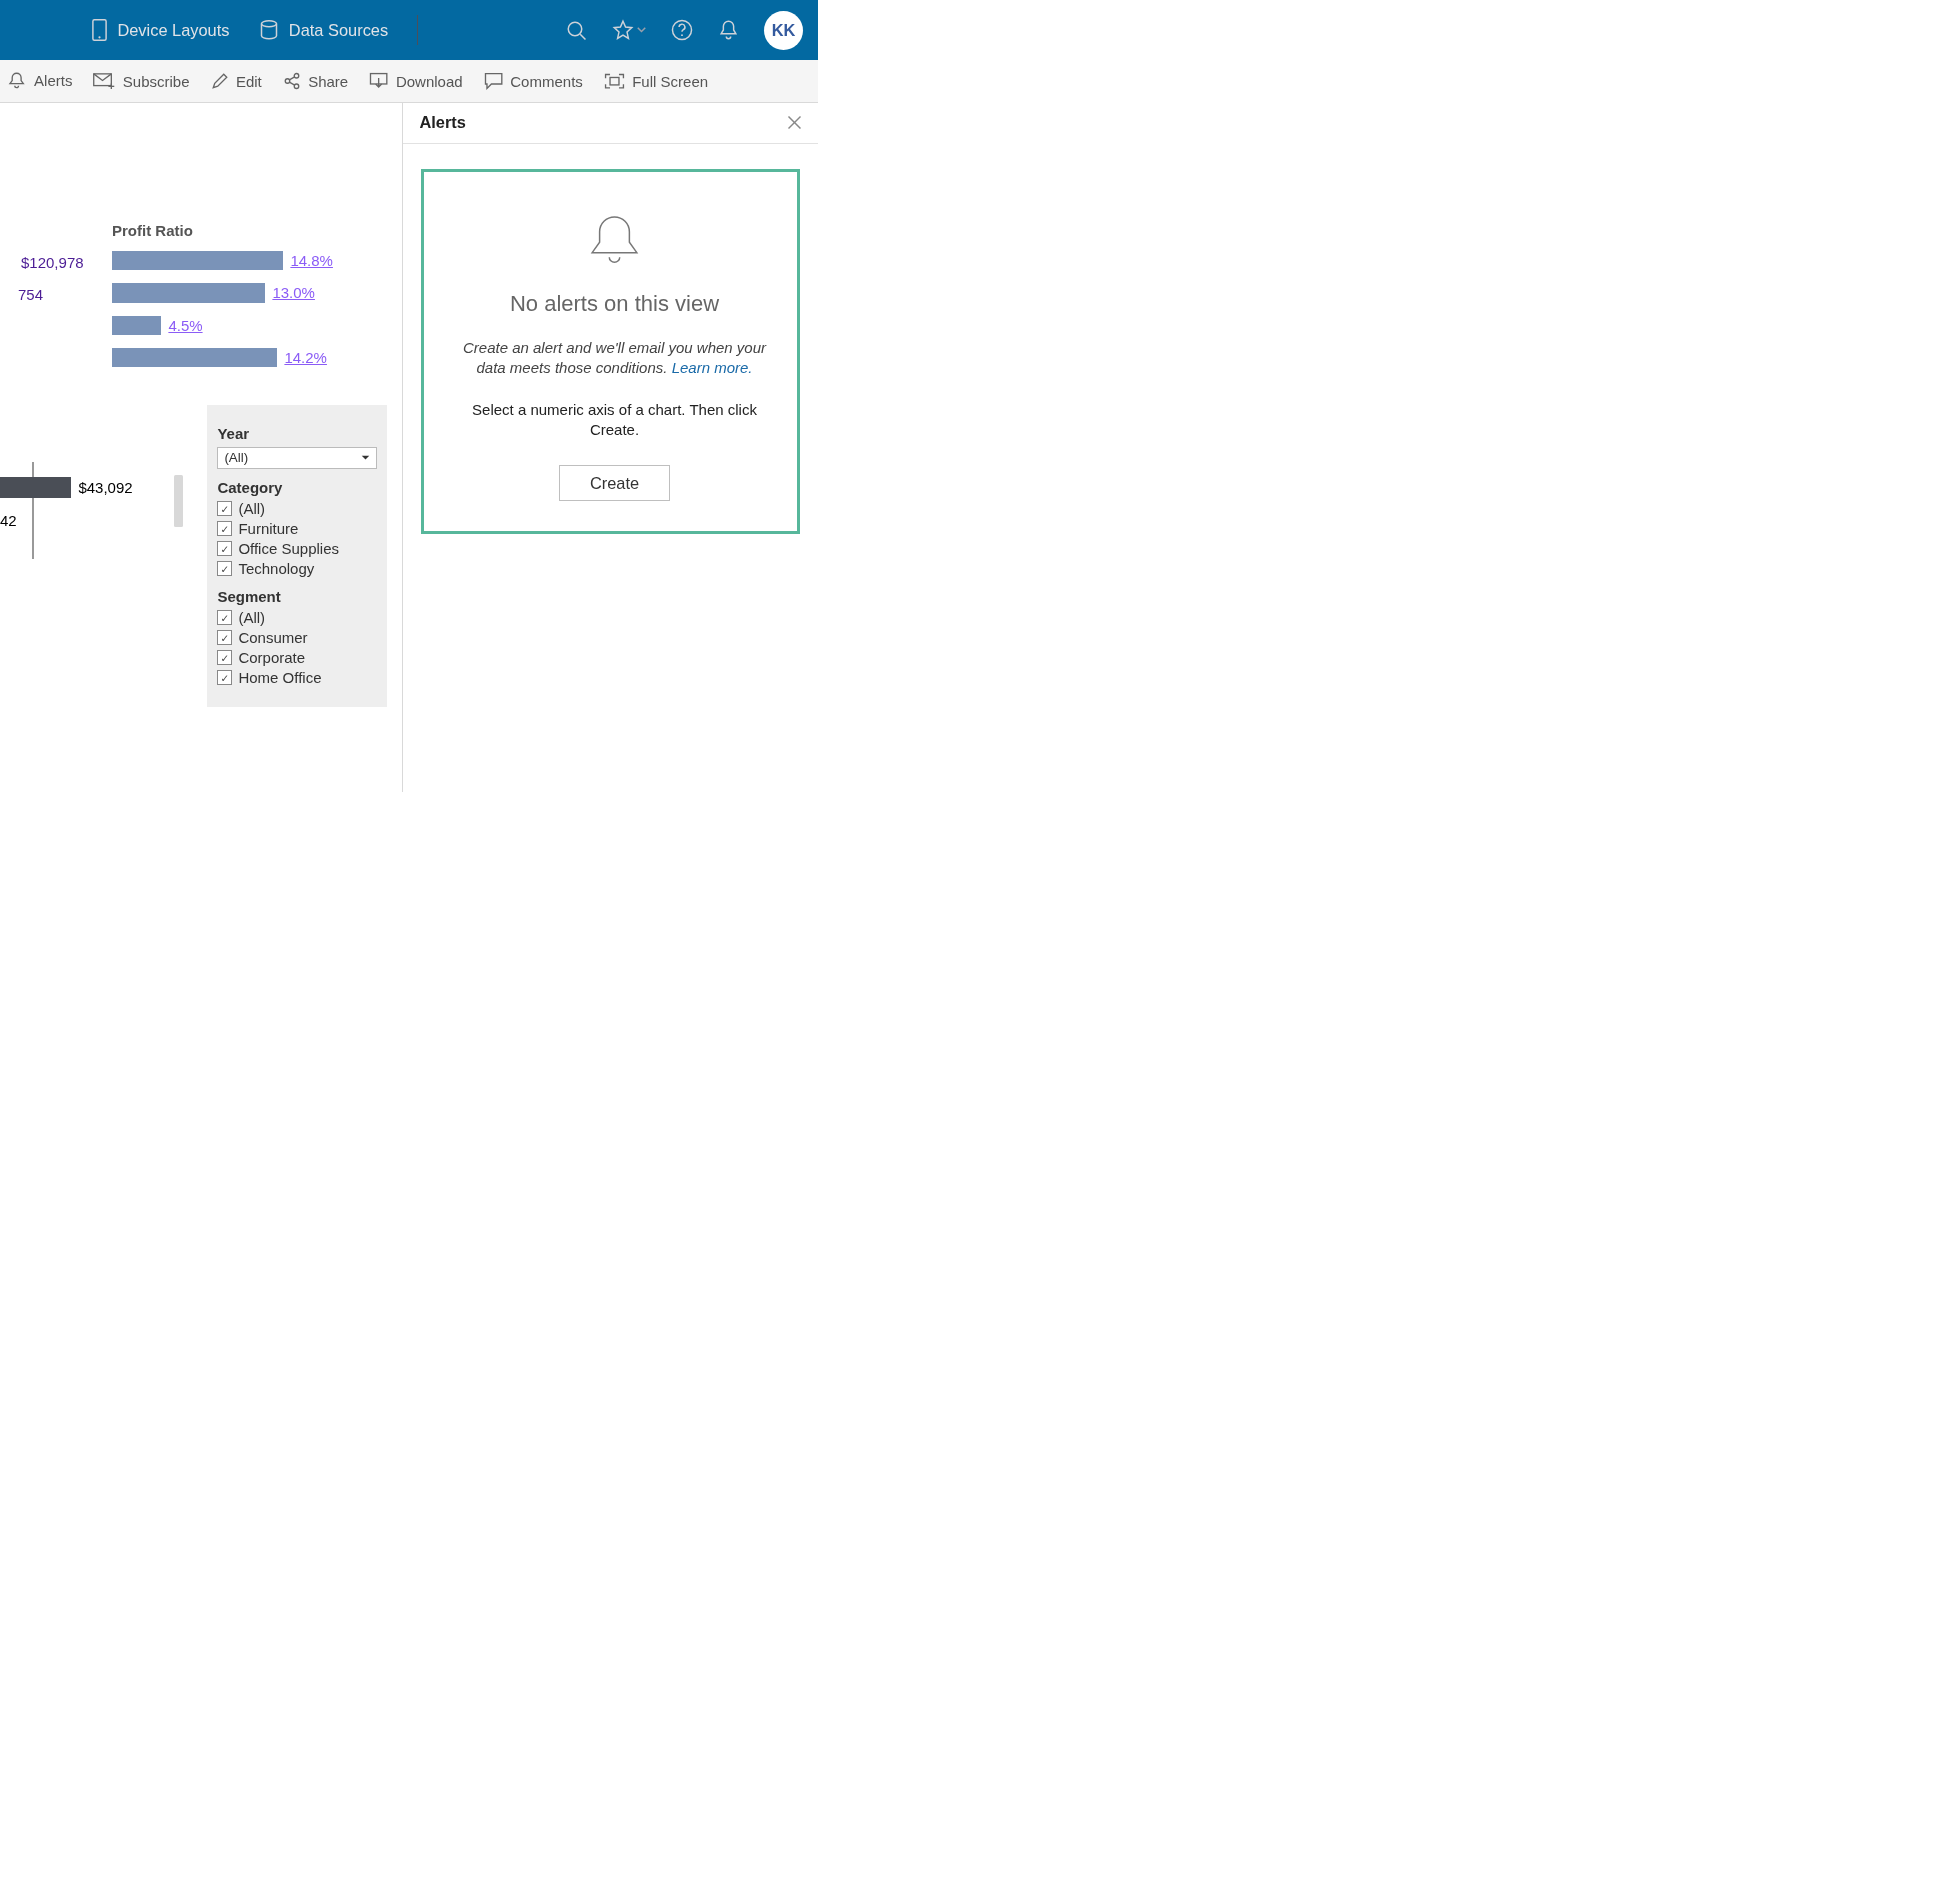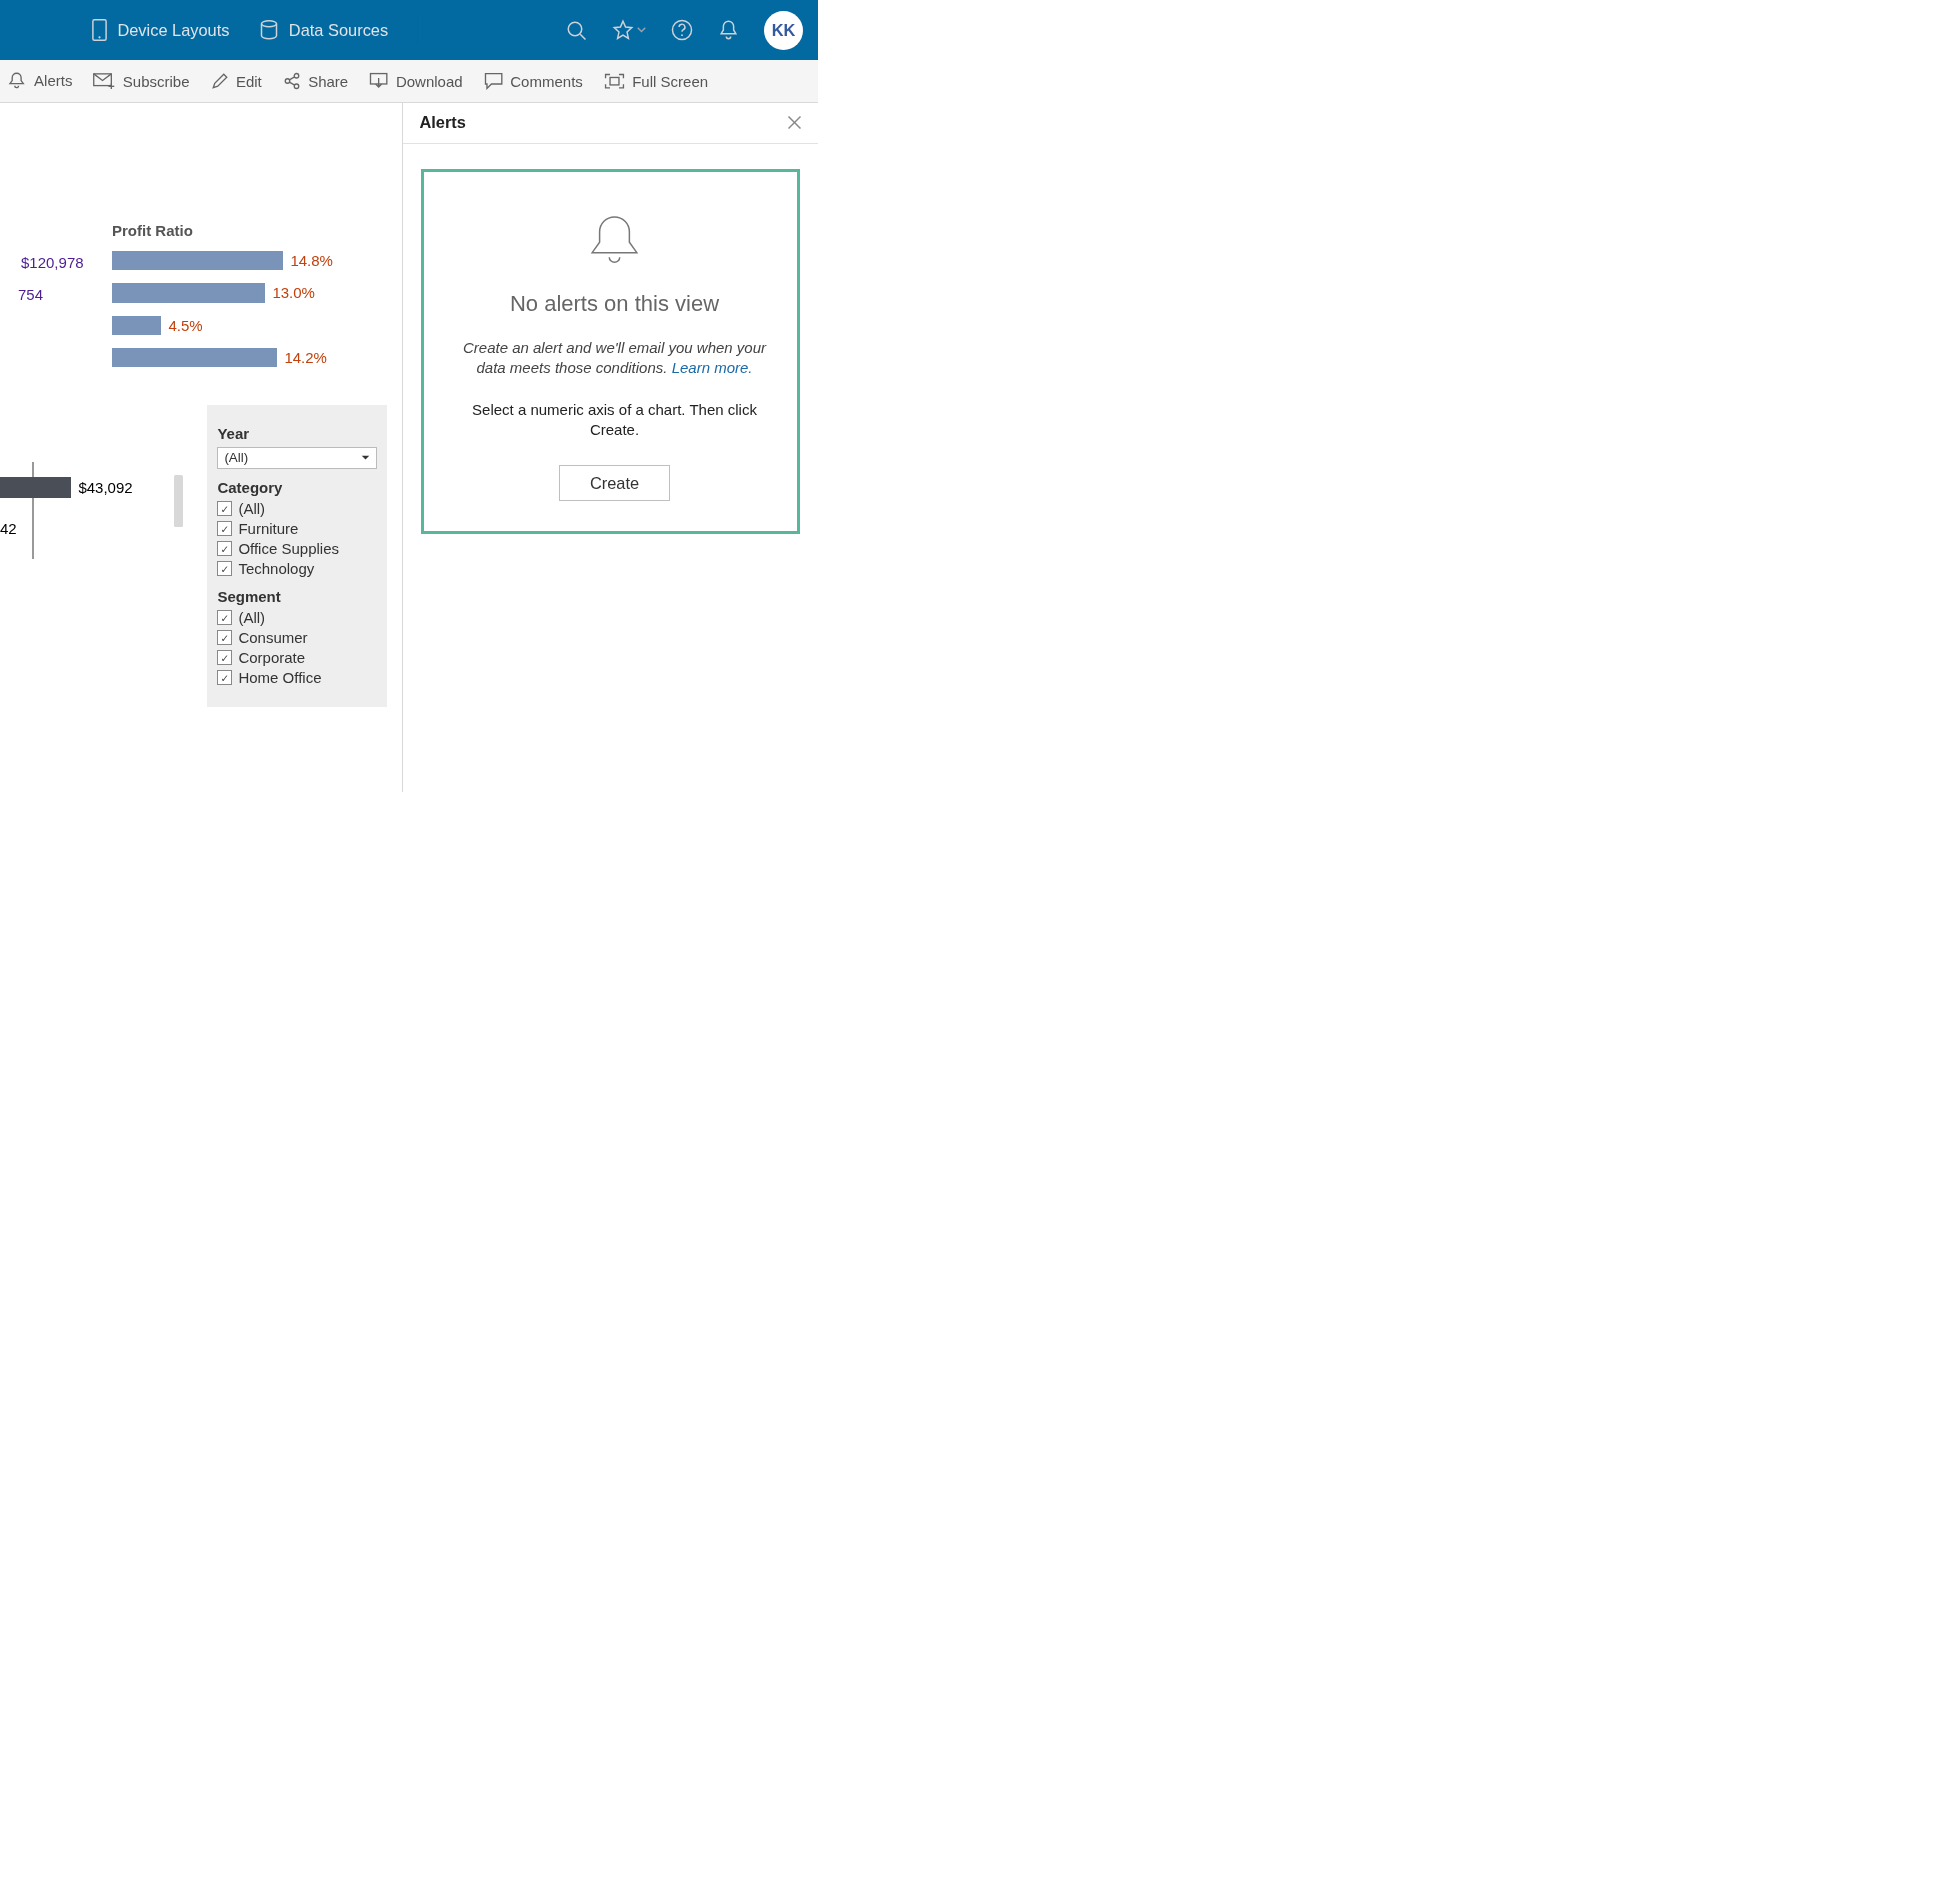--- a/index.html
+++ b/index.html
@@ -43,21 +43,21 @@
   .toolbar .tb-item{display:flex;align-items:center;gap:7.4px;cursor:pointer;}
   
   .main{display:flex;height:calc(100% - 103px);}
   .left-pane{flex:0 0 402px; position:relative; padding-top:119px; overflow:hidden;}
   .right-pane{flex:1; border-left:0.7px solid #d9d9d9; display:flex; flex-direction:column;}
   
   .chart-title{position:absolute; top:119px; left:112px; font-weight:700; color:#555; font-size:15px;}
   .bars{position:absolute; top:145px; left:0; width:100%;}
   .bar-row{display:flex; align-items:center; height:25px; margin-bottom:7.4px;}
   .bar-row .bar{height:19.3px; background:#7a93b8;}
-  .bar-row .lbl{margin-left:7.4px; font-size:15px; color:#c2410c;}
+  .bar-row .lbl{margin-left:7.4px; font-size:15px; color:#8b5cf6;text-decoration:underline;}
   .money-labels{position:absolute; top:147px; left:0; font-size:15px; color:#4c1d95;}
   .money-labels div{height:25px; margin-bottom:7.4px; display:flex; align-items:center;padding-left:18px;}
   .chart2-wrap{position:absolute; top:372px; left:0;}
   .bar2{height:21px; background:#4a4e56;}
   .axis-line{position:absolute; top:359px; left:32px; width:1.5px; height:97px; background:#999;}
   .scrollbar{position:absolute; top:372px; left:174px; width:9px; height:52px; background:#d8d8d8; border-radius:1.5px;}
   
   .filter-card{
     position:absolute; top:302px; left:207px; width:180px; background:#eeeeee;
     padding:12px 10.4px 18px 10.4px; font-size:15px; color:#333;
@@ -220,21 +220,21 @@
       </div>
       <div class="bar-row">
         <div class="bar" style="width:165px;margin-left:112px"></div>
         <span class="lbl">14.2%</span>
       </div>
     </div>
 
     <div class="axis-line"></div>
 
     <div class="chart2-wrap">
-      <div style="display:flex;align-items:center;height:24px;margin-bottom:21px;">
+      <div style="display:flex;align-items:center;height:24px;margin-bottom:13px;">
         <div class="bar2" style="width:71px;margin-left:0"></div>
         <span class="lbl" style="margin-left:7.4px;font-size:15px;">$43,092</span>
       </div>
       <div style="display:flex;align-items:flex-start;height:24px;">
         <span style="font-size:15px;">42</span>
       </div>
     </div>
 
     <div class="scrollbar"></div>
 

